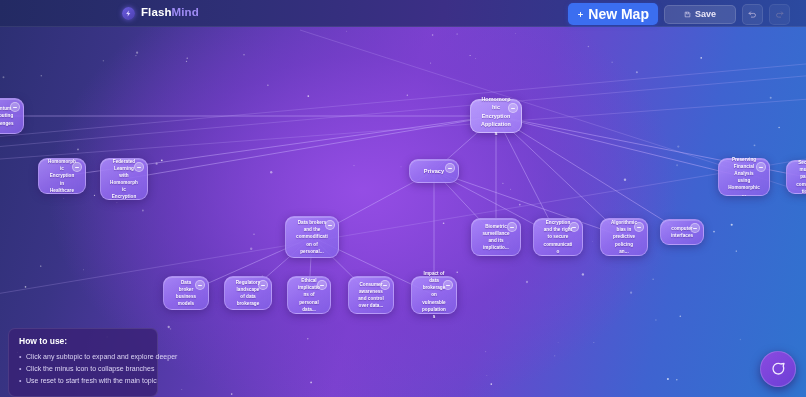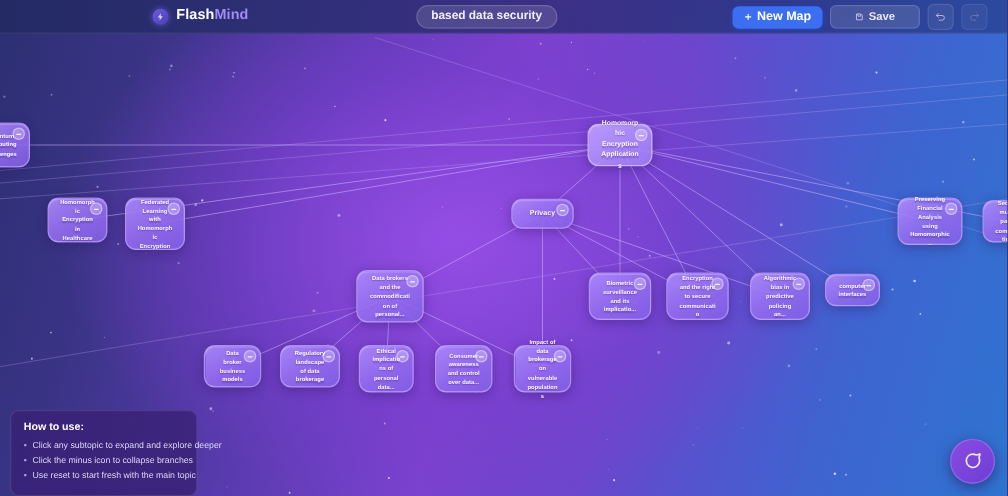--- a/index.html
+++ b/index.html
@@ -52,21 +52,21 @@
     white-space:nowrap;
   }
 
   .hdr-actions{
     position:absolute;right:16px;top:3px;
     display:flex;align-items:center;gap:6px;
   }
   .btn-newmap{
     display:flex;align-items:center;gap:4px;
     background:#3b6ef0;color:#fff;border:none;border-radius:5px;
-    padding:4px 9px;font-size:10px;font-weight:bold;line-height:1;
+    padding:4px 9px;font-size:14px;font-weight:bold;line-height:1;
     font-family:"Liberation Sans", sans-serif;cursor:pointer;
     box-shadow:0 1px 4px rgba(40,80,220,0.5);
   }
   .btn-save{
     display:flex;align-items:center;gap:4px;
     background:rgba(255,255,255,0.12);color:#e9e6f8;
     border:1px solid rgba(255,255,255,0.14);border-radius:5px;
     padding:4px 19px;font-size:9px;font-weight:bold;line-height:1;
     font-family:"Liberation Sans", sans-serif;cursor:pointer;
   }
@@ -381,21 +381,20 @@
     <span class="logo-mark">
       <svg class="ic" width="7" height="7" viewBox="0 0 24 24" fill="#dcd2ff">
           <path d="M13 2 4 14h6l-1 8 9-12h-6z"></path>
         </svg>
     </span>
     <span class="logo-text">
       <span class="a">Flash</span><span class="b">Mind</span>
     </span>
   </div>
 
-  <div class="hdr-topic">based data security</div>
 
   <div class="hdr-actions">
     <button class="btn-newmap">
       <svg class="ic" width="7" height="7" viewBox="0 0 24 24" fill="none" stroke="#fff" stroke-width="3.2" stroke-linecap="round">
           <path d="M12 5v14M5 12h14"></path>
         </svg>
       <span>New Map</span>
     </button>
 
     <button class="btn-save">

